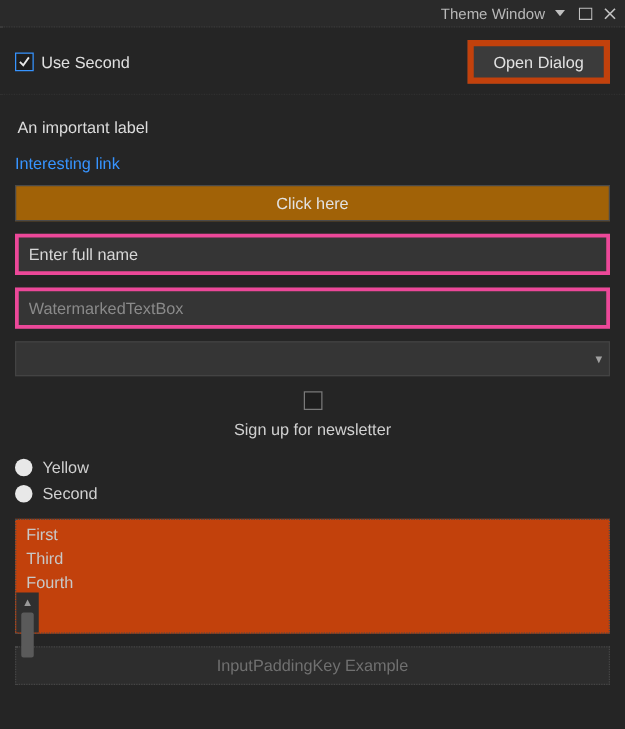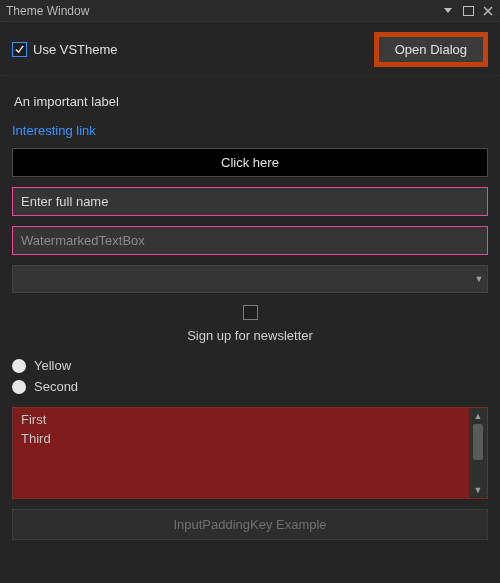--- a/index.html
+++ b/index.html
@@ -15,21 +15,21 @@
   .titlebar {
     display: flex;
     align-items: center;
     height: 22px;
     padding: 0 4px 0 6px;
     background: #2a2a2a;
     color: #b8b8b8;
     border-bottom: 1px dotted #3a3a3a;
     font-size: 12px;
   }
-  .titlebar .title { flex: 1; }
+  .titlebar .title { flex: 1; text-align: right; }
   .titlebar .tb-btn {
     width: 16px;
     height: 16px;
     display: flex;
     align-items: center;
     justify-content: center;
     margin-left: 4px;
     cursor: pointer;
   }
   .titlebar .tb-btn svg { display: block; }
@@ -81,32 +81,32 @@
   }
   .link {
     color: #3794ff;
     font-size: 13px;
     display: block;
     cursor: pointer;
   }
 
   .wide-btn {
     width: 100%;
-    background: #000000;
+    background: #a16207;
     border: 1px solid #4a4a4a;
     color: #e2e2e2;
     padding: 6px 0;
     text-align: center;
     font-size: 13px;
     cursor: pointer;
   }
   .input {
     width: 100%;
     background: #353535;
-    border: 1px solid #ec4899;
+    border: 3px solid #ec4899;
     color: #d8d8d8;
     padding: 6px 8px;
     font-size: 13px;
   }
   .input::placeholder { color: #8a8a8a; }
 
   .combo {
     width: 100%;
     height: 28px;
     background: #353535;
@@ -142,22 +142,23 @@
     border-radius: 50%;
     background: #e8e8e8;
     cursor: pointer;
     position: relative;
   }
 
   .listbox {
     width: 100%;
     height: 92px;
     border: 1px dotted #4a4a4a;
-    background: #7f1d1d;
-    display: flex;
+    background: #c2410c;
+    display: flex;
+    flex-direction: column;
   }
   .listbox-items {
     flex: 1;
     overflow: hidden;
     padding: 2px 0;
   }
   .listbox-item {
     padding: 2px 8px;
     color: #c8c8c8;
     font-size: 13px;
@@ -227,21 +228,21 @@
       </svg>
   </span>
 </div>
 
 <div class="toprow">
   <div class="chk-box">
     <svg class="chk-mark" viewBox="0 0 10 10">
         <path d="M1 5 L4 8 L9 1" stroke="#e8e8e8" stroke-width="1.6" fill="none"></path>
       </svg>
   </div>
-  <span class="chk-label">Use VSTheme</span>
+  <span class="chk-label">Use Second</span>
   <span class="spacer"></span>
   <button class="btn">Open Dialog</button>
 </div>
 
 <div class="content">
 
   <div class="row">
     <span class="label-important">An important label</span>
   </div>
 
@@ -280,20 +281,21 @@
   <div class="radio-wrap" style="margin-bottom:10px;">
     <div class="radio"></div>
     <span>Second</span>
   </div>
 
   <div class="row">
     <div class="listbox">
       <div class="listbox-items" id="listbox-items">
           <div class="listbox-item">First</div>
           <div class="listbox-item">Third</div>
+          <div class="listbox-item">Fourth</div>
         </div>
       <div class="scrollbar">
         <div class="scroll-arrow">▲</div>
         <div class="scroll-track">
           <div class="scroll-thumb"></div>
         </div>
         <div class="scroll-arrow">▼</div>
       </div>
     </div>
   </div>

